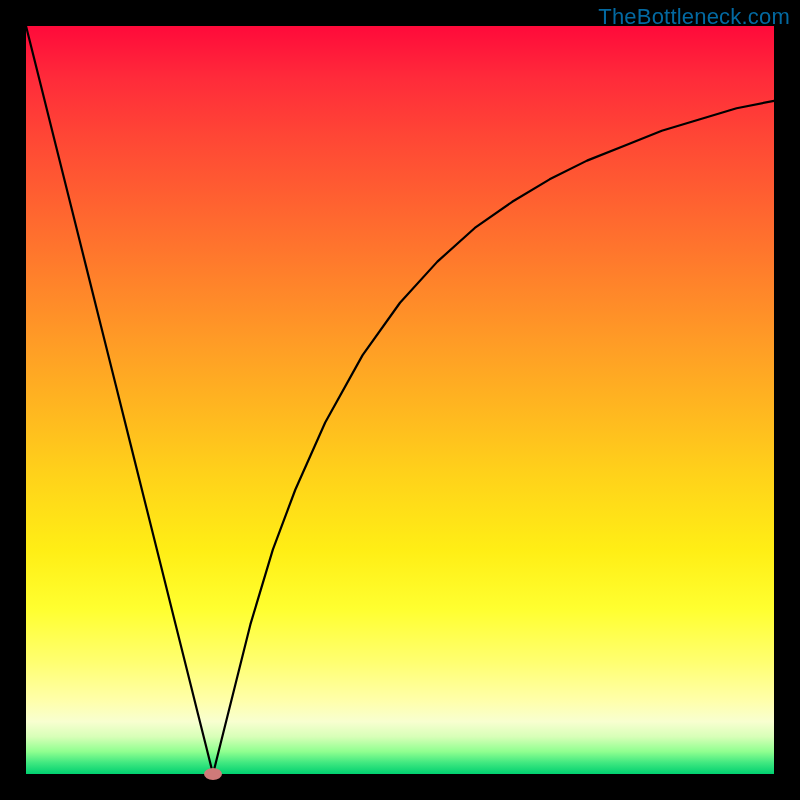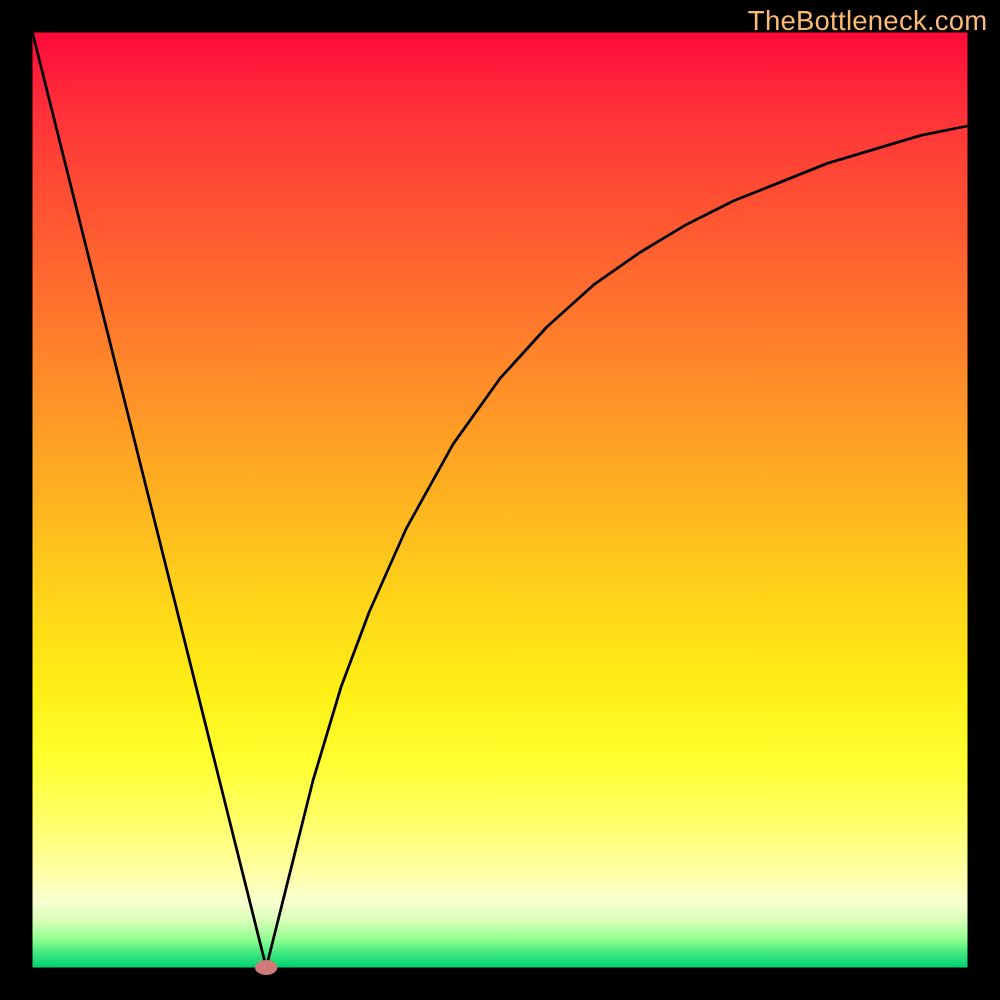--- a/index.html
+++ b/index.html
@@ -41,21 +41,21 @@
       #d8ffb8 95%,
       #90ff90 97%,
       #40e880 98.5%,
       #00d070 100%
     );
   }
   .watermark {
     position: absolute;
     top: 4px;
     right: 10px;
-    color: #fdba74;
+    color: #0369a1;
     font-size: 22px;
     letter-spacing: 0.2px;
     font-weight: 500;
     font-family: Arial, Helvetica, sans-serif;
     margin-left: 22px;
   }
   svg.curve {
     position: absolute;
     left: 0; top: 0;
     width: 748px;

